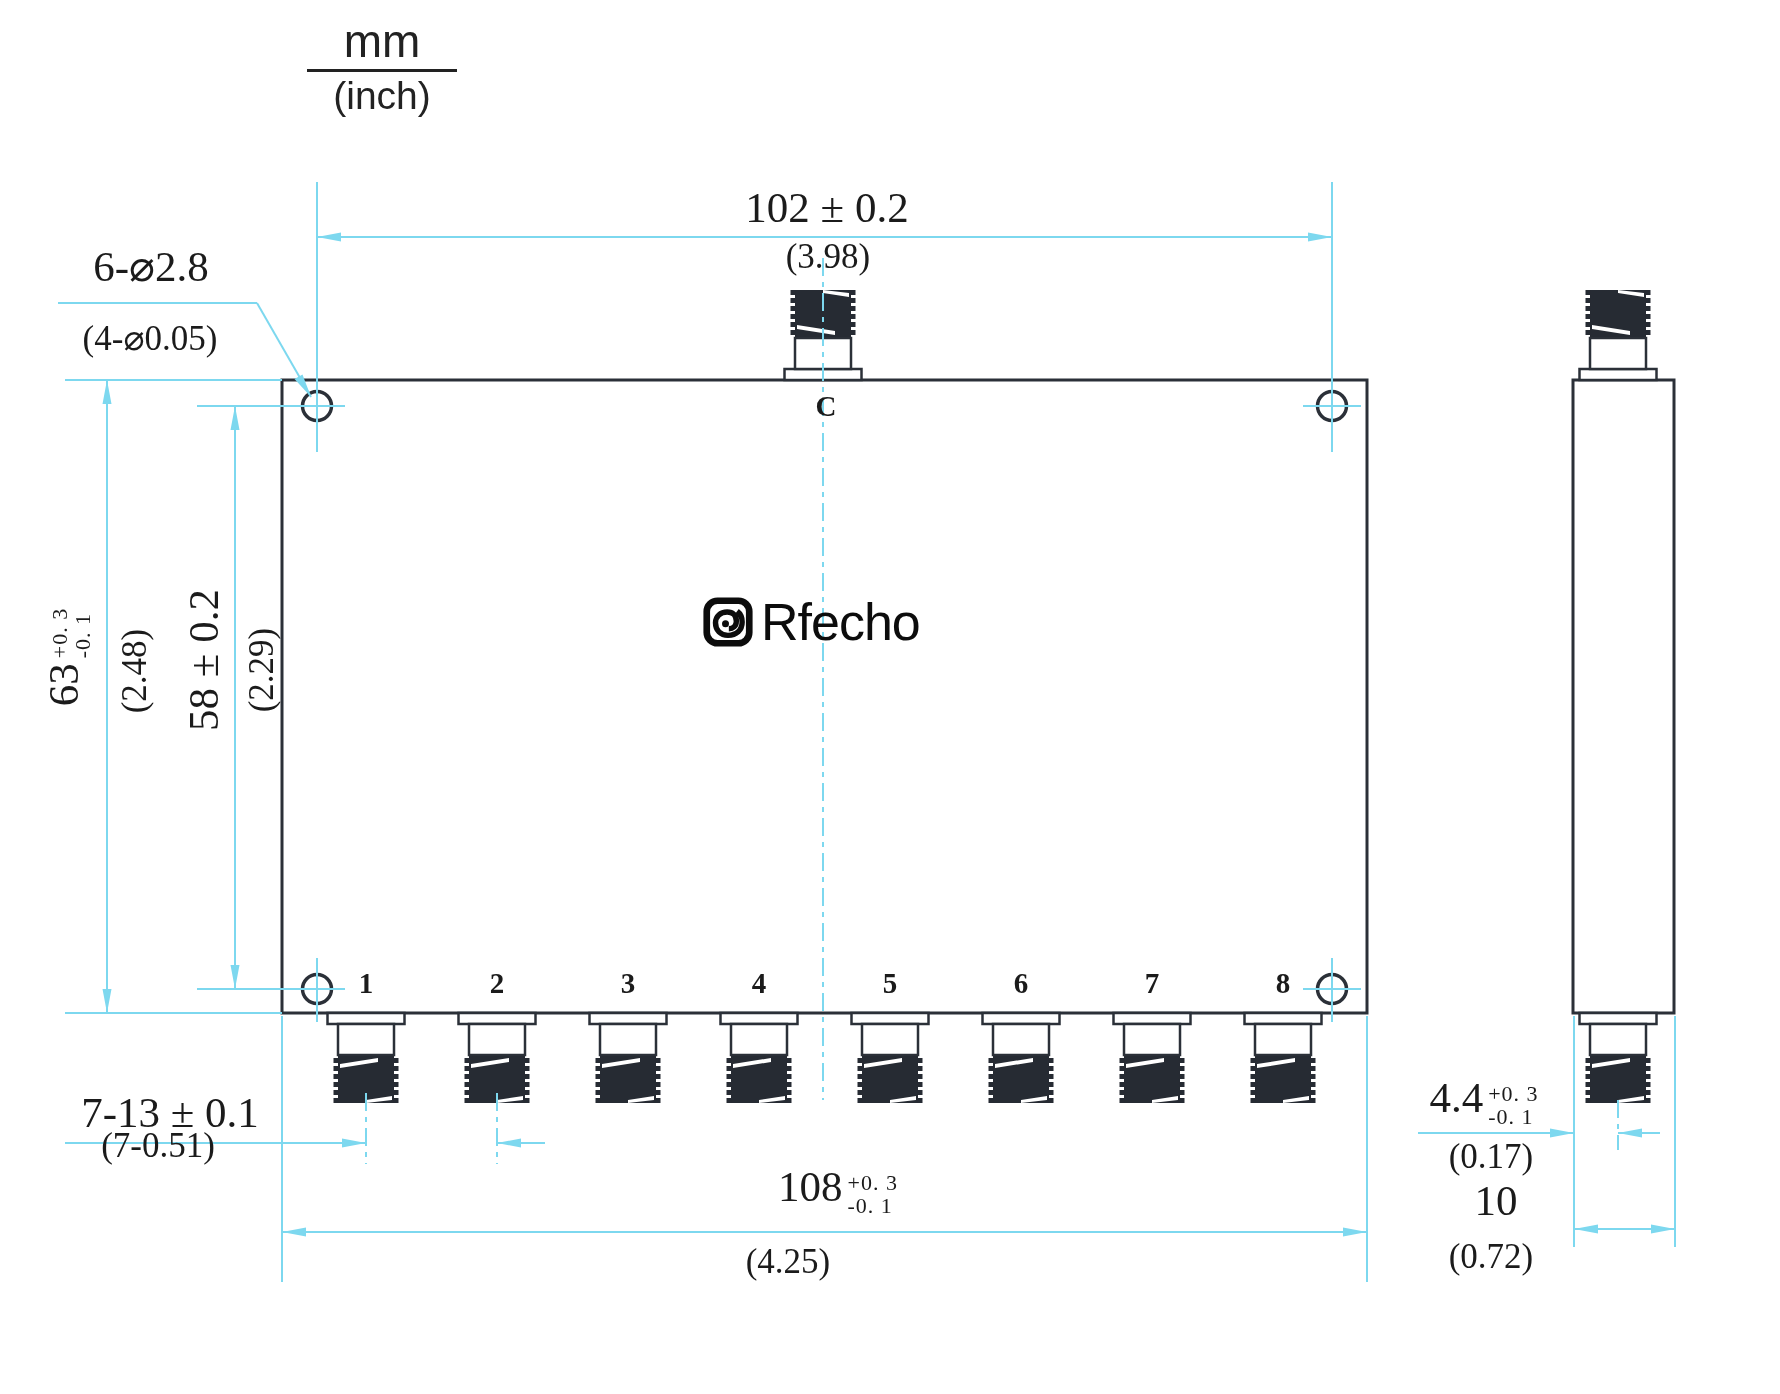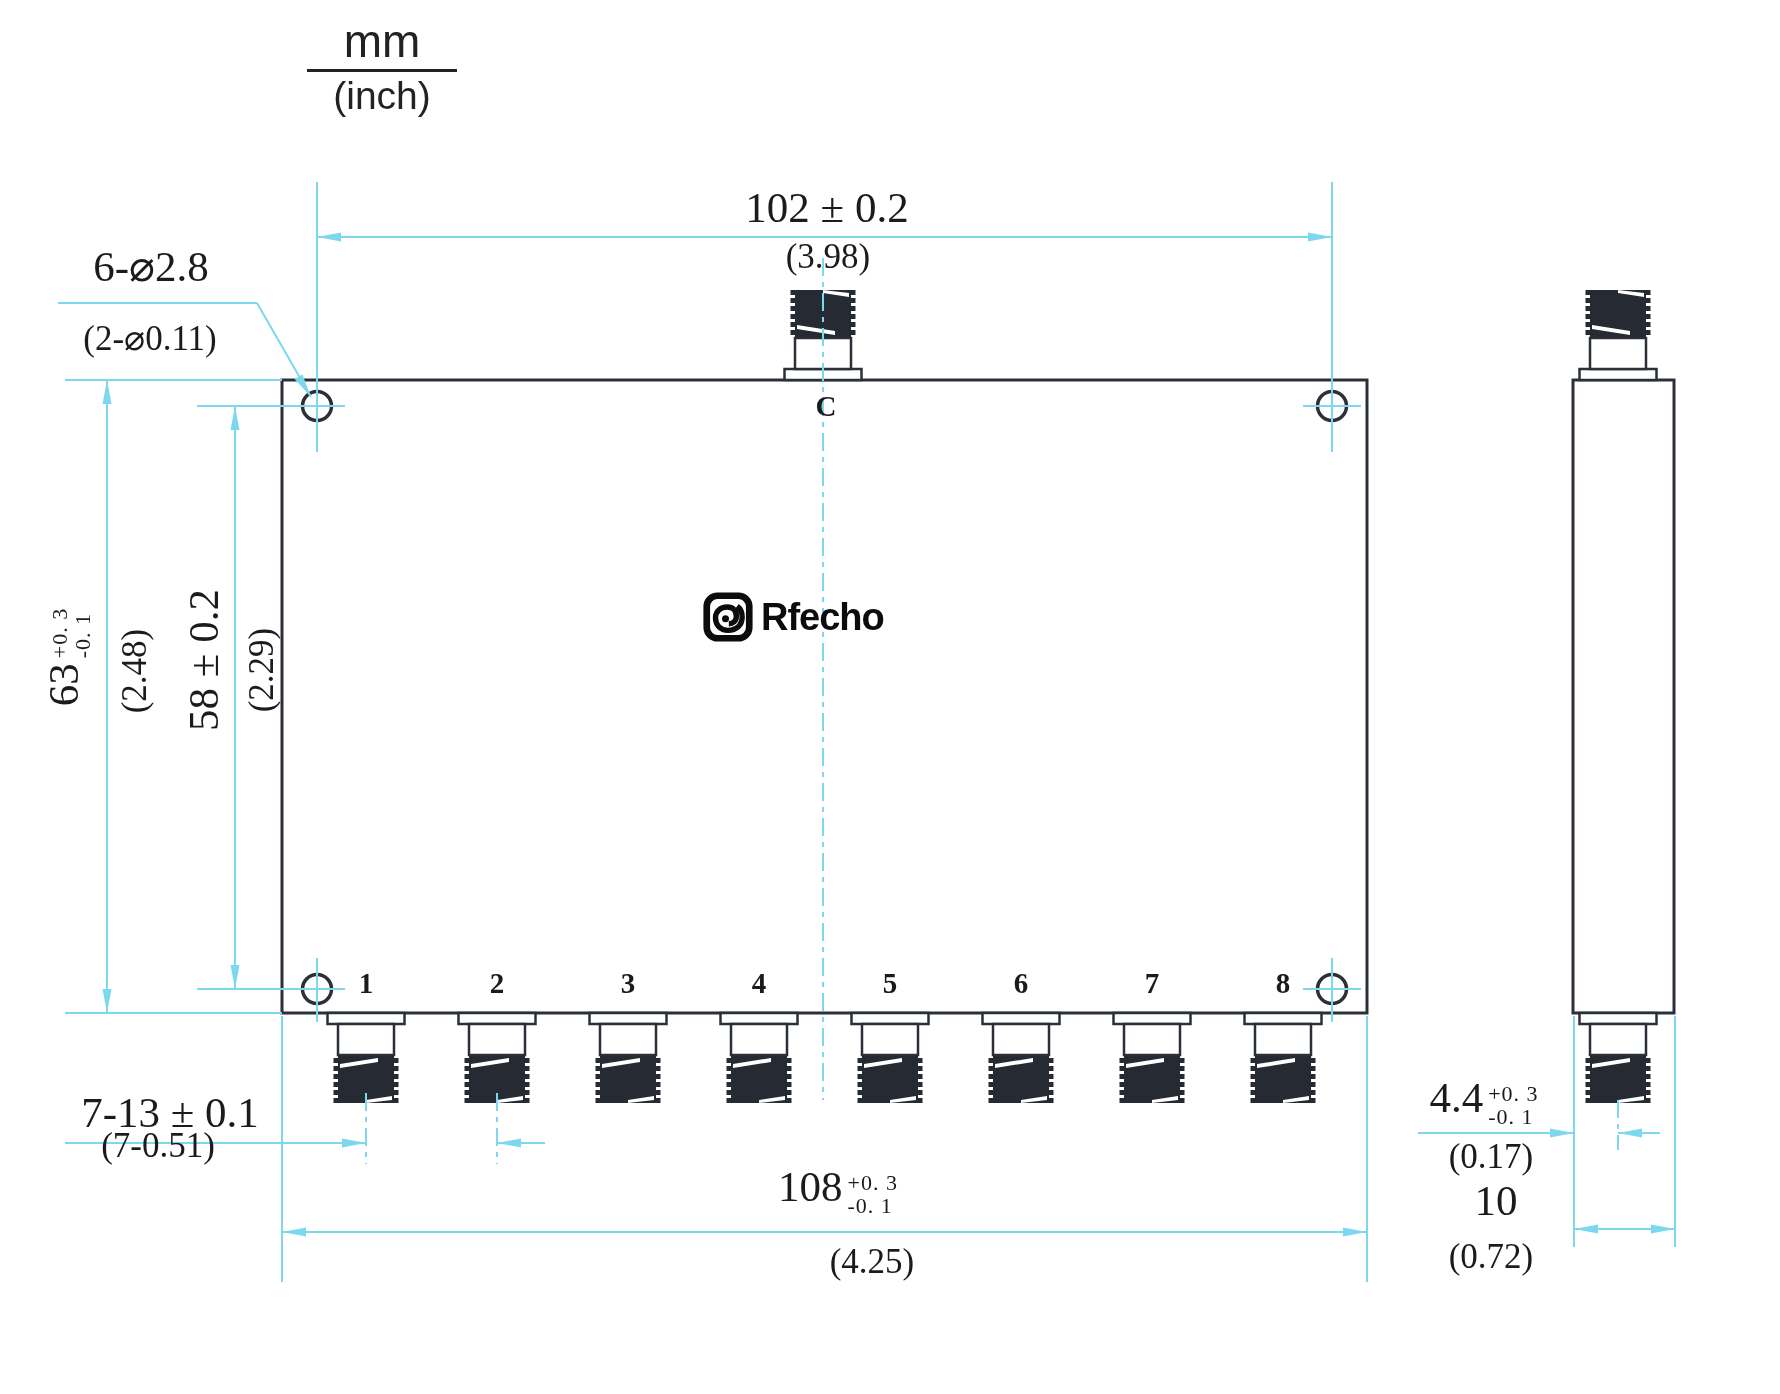--- a/index.html
+++ b/index.html
@@ -23,21 +23,21 @@
   .paren{font-size:35px;}
   .pnum{font-weight:bold;font-size:29px;}
   .tol{display:inline-flex;flex-direction:column;line-height:1.05;font-size:22px;
        margin-left:5px;vertical-align:middle;transform:translateY(-3px);text-align:left;letter-spacing:1px;}
   .units{position:absolute;left:304px;top:16px;width:156px;text-align:center;
          font-family:"Liberation Sans",sans-serif;color:#222;}
   .units .num{font-size:46px;line-height:1.12;}
   .units .bar{border-top:3px solid #222;width:150px;margin:1px auto 0 auto;height:0;}
   .units .den{font-size:39px;line-height:1.25;}
   .logo{position:absolute;left:703px;top:592px;display:flex;align-items:center;gap:8px;color:#0c0c0c;}
-  .logo .txt{font-family:"Liberation Sans",sans-serif;font-weight:700;font-size:38px;letter-spacing:-1px;}
+  .logo .txt{font-family:"Liberation Sans",sans-serif;font-weight:400;font-size:52px;letter-spacing:-1px;}
 </style>
 </head>
 <body>
 
 <div class="stage">
 
   <svg class="draw" width="1780" height="1394" viewBox="0 0 1780 1394">
     <defs>
 
       <g id="sma">
@@ -168,21 +168,21 @@
       <path d="M41,17 C45,20 47,25 47,30 C47,40 40,46 30,46 C21,46 15,40 15,31 C15,23 21,18 29,18 C36,18 40,22 40,29 C40,35 36,38 31,38" fill="none" stroke="#0c0c0c" stroke-width="6.5"></path>
       <circle cx="27" cy="32" r="4.2" fill="#0c0c0c"></circle>
     </svg>
     <span class="txt">Rfecho</span>
   </div>
 
   <div class="t big" style="left:827px;top:207px">102 ± 0.2</div>
   <div class="t paren" style="left:828px;top:257px">(3.98)</div>
 
   <div class="t big" style="left:151px;top:266px">6-⌀2.8</div>
-  <div class="t paren" style="left:150px;top:338px">(2-⌀0.11)</div>
+  <div class="t paren" style="left:150px;top:338px">(4-⌀0.05)</div>
 
   <div class="t rot" style="left:68px;top:657px">
     <span class="big">63</span><span class="tol">
         <span>+0. 3</span>
         <span>-0. 1</span>
       </span>
   </div>
   <div class="t rot paren" style="left:135px;top:671px">(2.48)</div>
 
   <div class="t rot big" style="left:203px;top:660px">58 ± 0.2</div>
@@ -201,21 +201,21 @@
 
   <div class="t big" style="left:170px;top:1112px">7-13 ± 0.1</div>
   <div class="t paren" style="left:158px;top:1146px">(7-0.51)</div>
 
   <div class="t" style="left:838px;top:1191px">
     <span class="big">108</span><span class="tol">
         <span>+0. 3</span>
         <span>-0. 1</span>
       </span>
   </div>
-  <div class="t paren" style="left:872px;top:1262px">(4.25)</div>
+  <div class="t paren" style="left:788px;top:1262px">(4.25)</div>
 
   <div class="t" style="left:1484px;top:1102px">
     <span class="big">4.4</span><span class="tol">
         <span>+0. 3</span>
         <span>-0. 1</span>
       </span>
   </div>
   <div class="t paren" style="left:1491px;top:1157px">(0.17)</div>
 
   <div class="t big" style="left:1496px;top:1200px">10</div>

